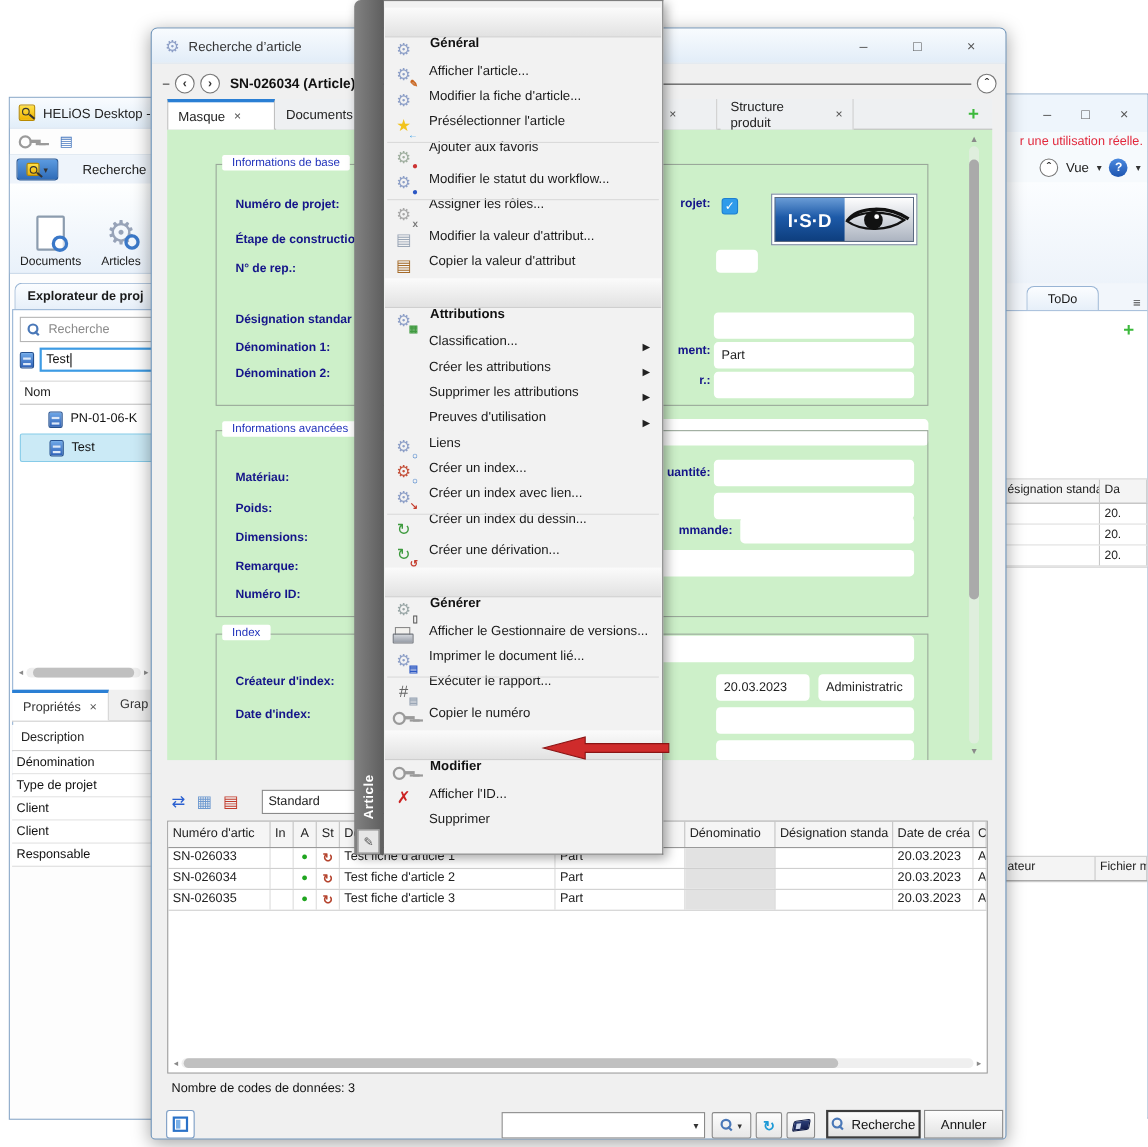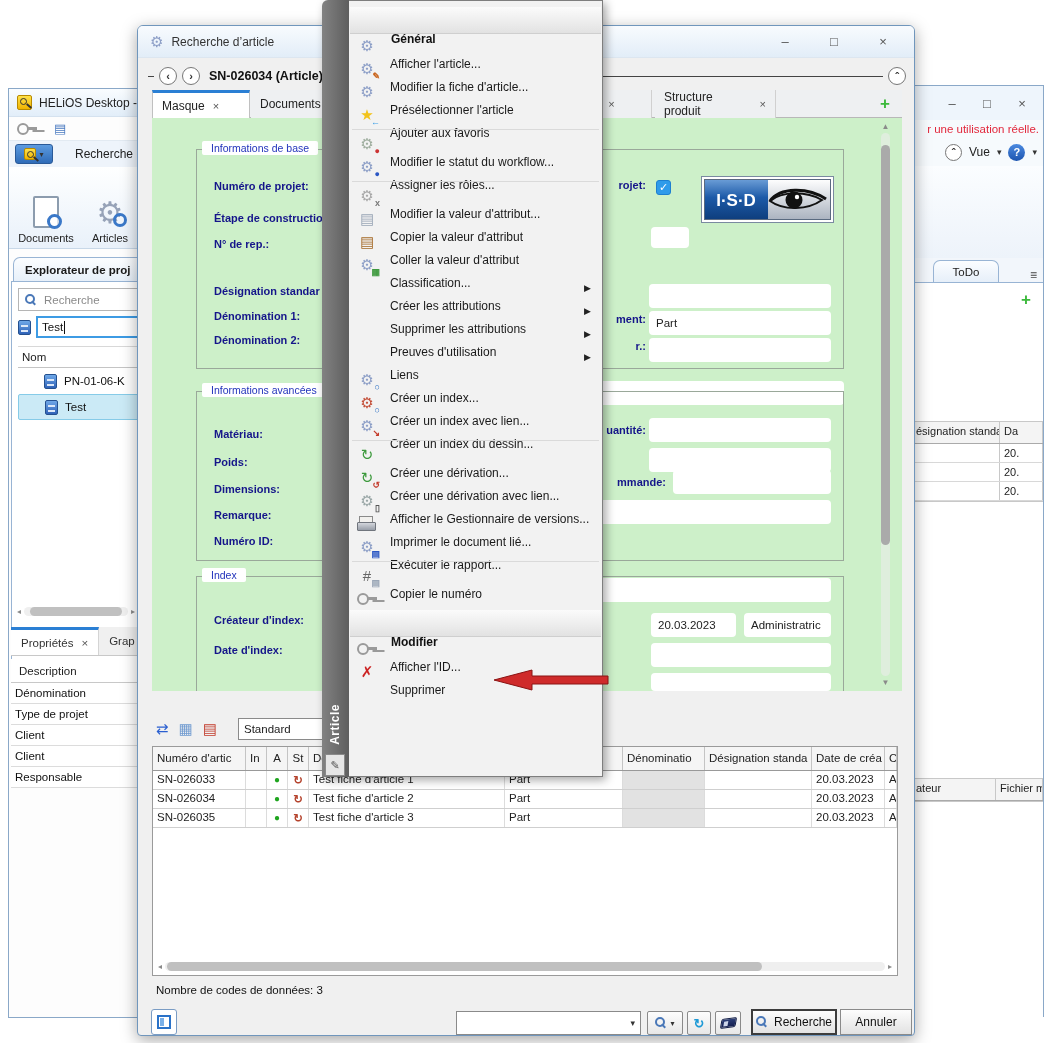--- a/index.html
+++ b/index.html
@@ -306,21 +306,21 @@
   </div>
   <div class="rwin-light"></div>
   <div class="rwin-tabrow">
     <div class="rtab">
         <span>ToDo</span>
       </div>
     <span style="margin-left: auto; font-size: 12px; color: rgb(68, 68, 68);">≡</span>
   </div>
   <div class="rwin-panel">
     <span class="gplus abs" style="right: 12px; top: 8px; color: rgb(60, 185, 60);">+</span>
-    <div class="rtable" style="top:138px">
+    <div class="rtable" style="top:152px">
       <div class="hr">
         <div class="rt1c1">ésignation standa</div>
         <div class="rt1c2">Da</div>
       </div>
       <div>
 
       <div class="dr">
             <div class="rt1c1"></div>
             <div class="rt1c2">20.</div>
           </div>
@@ -677,20 +677,25 @@
 
       </div>
       <div class="mi t-item">
         <span class="mi-icon">
           <span class="gl" style="color: rgb(165, 106, 40);">▤</span>
           <span class="ov"></span>
         </span>
         <span class="mi-label">Coller la valeur d'attribut</span>
 
       </div>
+      <div class="mi t-section">
+
+        <span class="mi-label">Attributions</span>
+
+      </div>
       <div class="mi t-item">
         <span class="mi-icon">
           <span class="gl" style="color: rgb(141, 159, 199);">⚙</span>
           <span class="ov" style="color: rgb(63, 154, 63);">▦</span>
         </span>
         <span class="mi-label">Classification...</span>
 
       </div>
       <div class="mi t-item has-sub">
         <span class="mi-icon">
@@ -760,20 +765,25 @@
         </span>
         <span class="mi-label">Créer une dérivation...</span>
 
       </div>
       <div class="mi t-item">
         <span class="mi-icon">
           <span class="gl" style="color: rgb(61, 154, 61);">↻</span>
           <span class="ov" style="color: rgb(196, 59, 43);">↺</span>
         </span>
         <span class="mi-label">Créer une dérivation avec lien...</span>
+
+      </div>
+      <div class="mi t-section">
+
+        <span class="mi-label">Générer</span>
 
       </div>
       <div class="mi t-item">
         <span class="mi-icon">
           <span class="gl" style="color: rgb(154, 167, 167);">⚙</span>
           <span class="ov" style="color: rgb(85, 85, 85);">▯</span>
         </span>
         <span class="mi-label">Afficher le Gestionnaire de versions...</span>
 
       </div>

